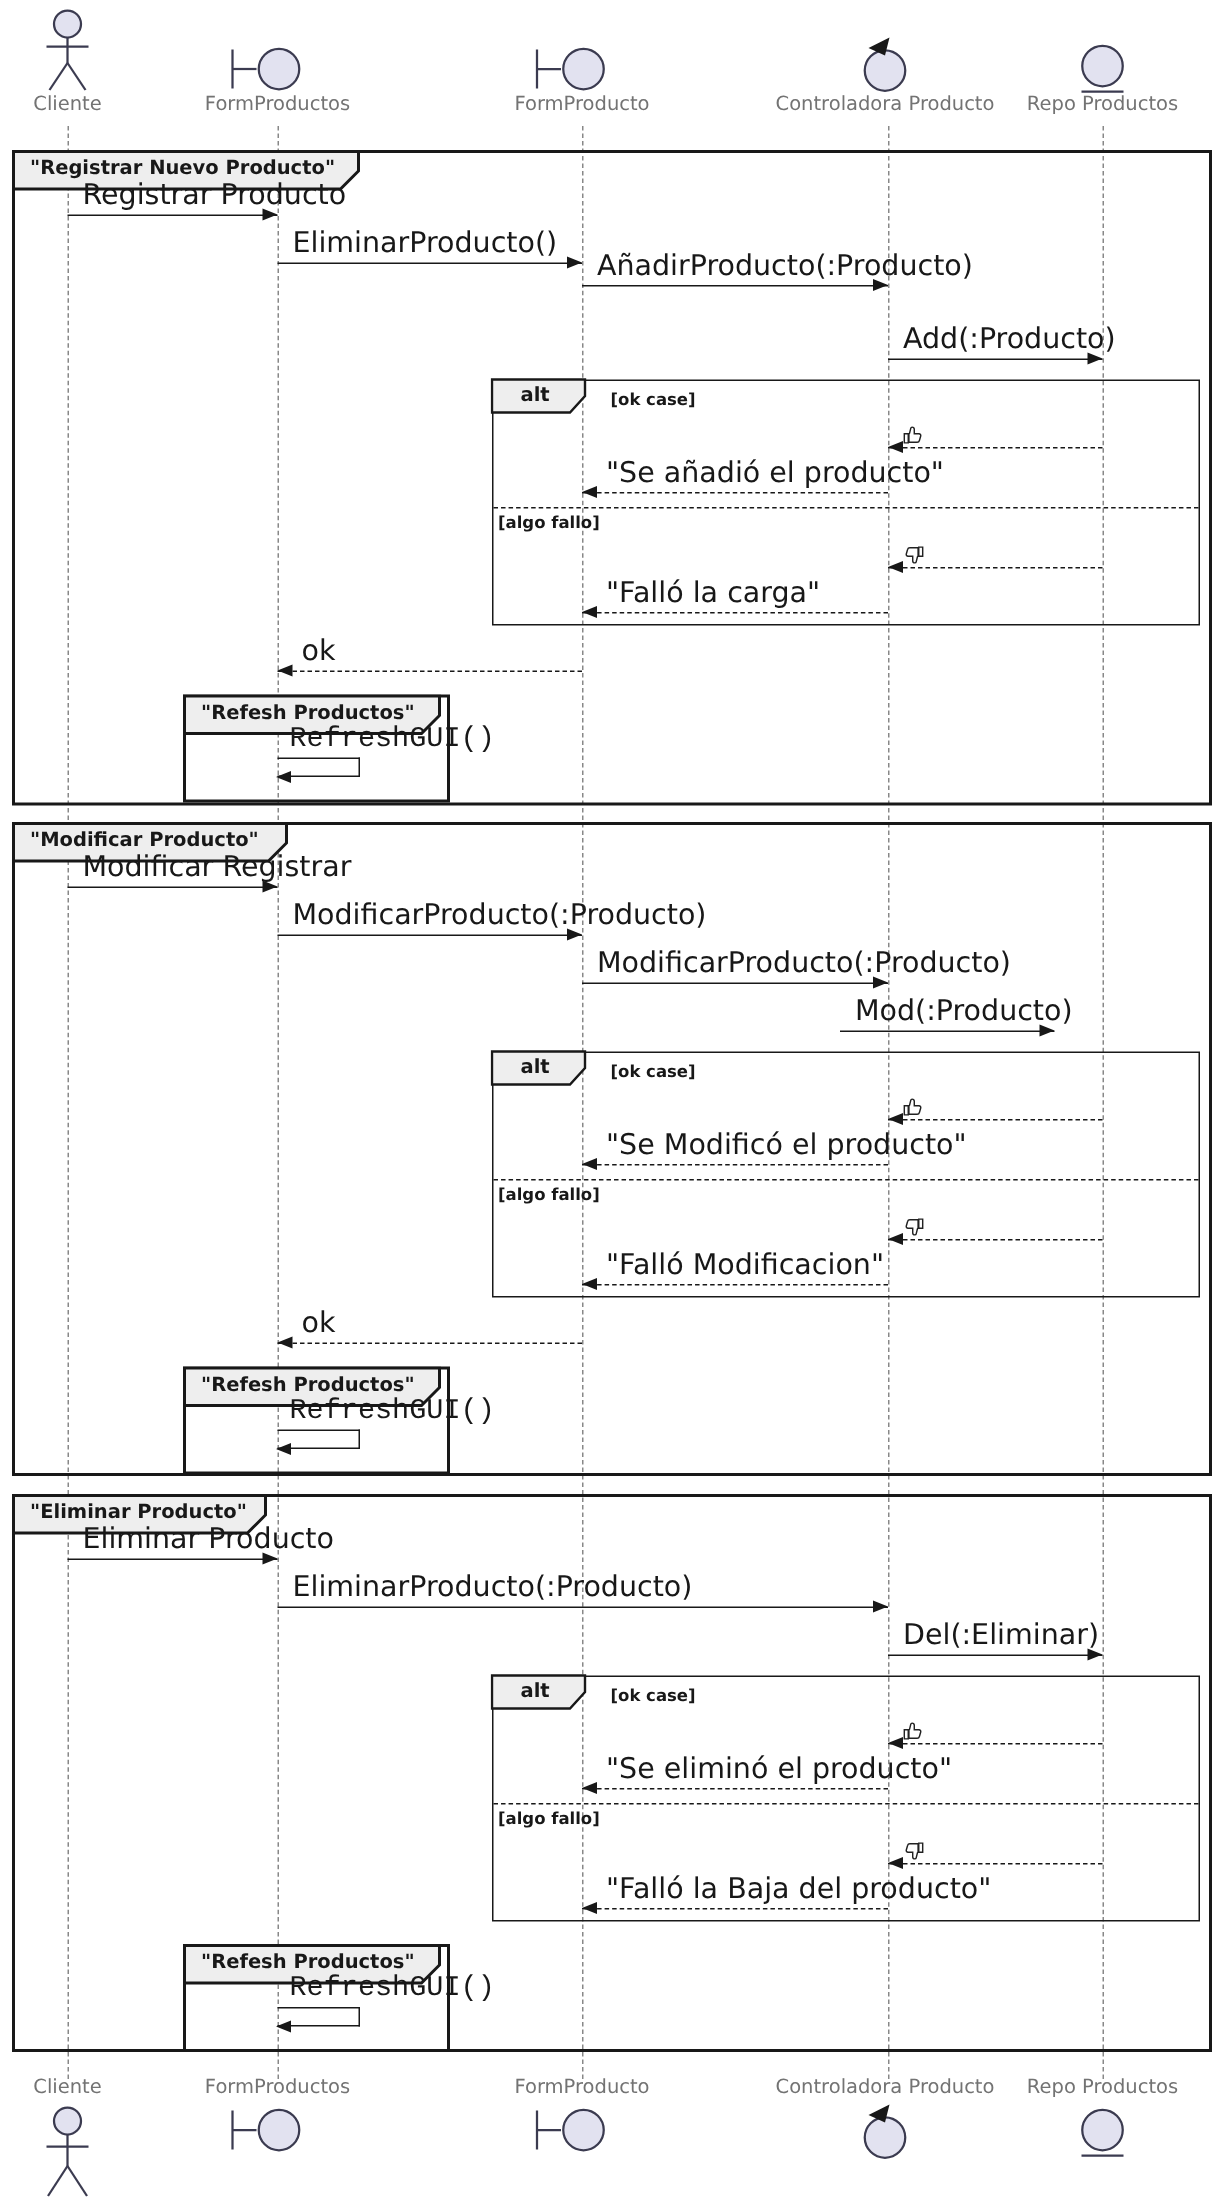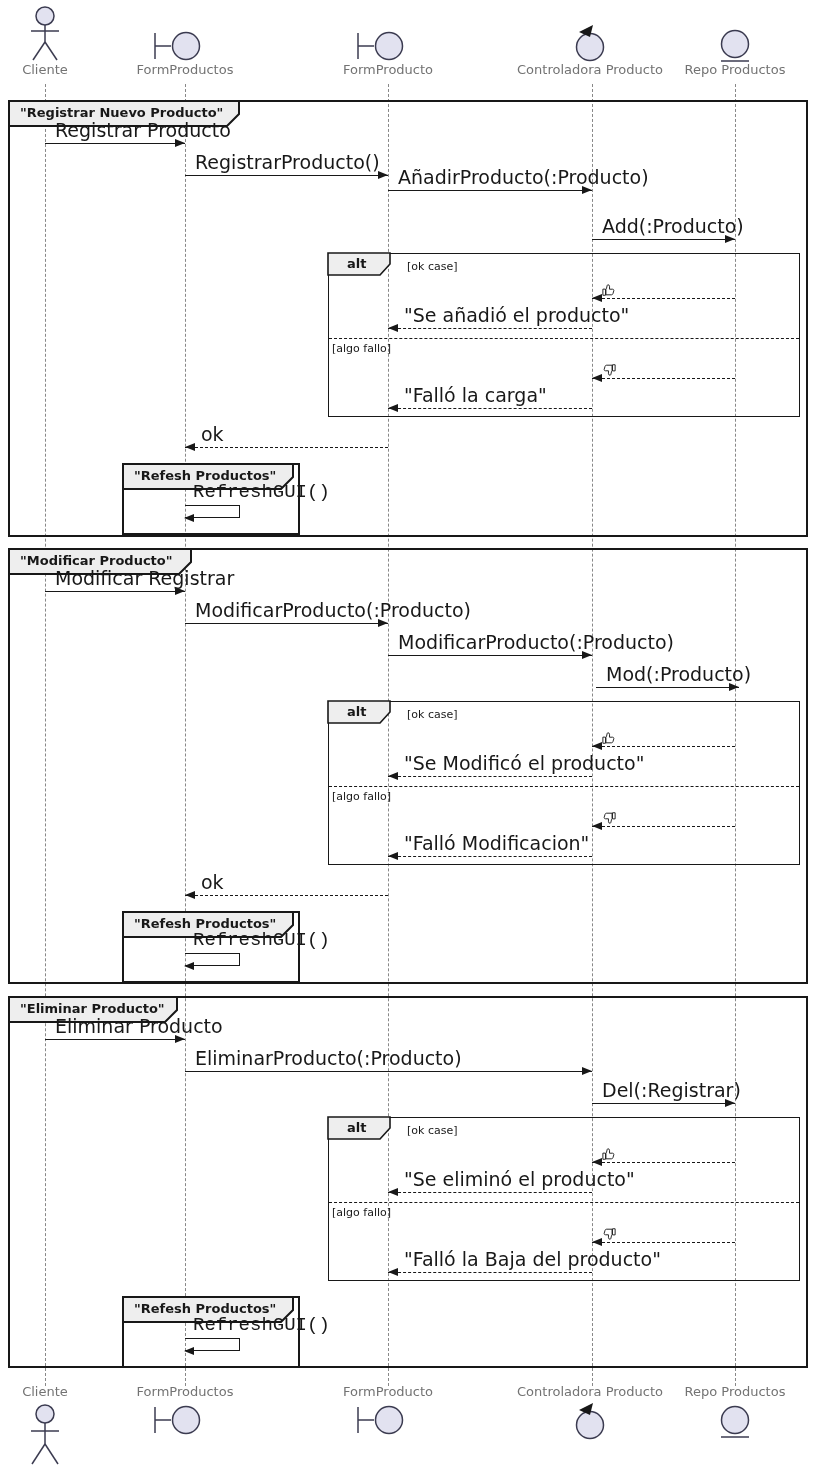--- a/index.html
+++ b/index.html
@@ -17,21 +17,21 @@
   .p-icon { position:absolute; transform:translateX(-50%); }
   
   .frame { position:absolute; border:2px solid #181818; box-sizing:border-box; z-index:1; }
   .pent  { position:absolute; top:-2px; left:-2px; }
   .pent polygon { fill:#EEEEEE; stroke:#181818; stroke-width:2; }
   .pent-alt polygon { stroke-width:1.6; }
   .frame-title { position:absolute; top:3px; left:10px; font-weight:bold;
                  font-size:13px; white-space:nowrap; z-index:2; }
   .alt-frame { position:absolute; border:1.6px solid #181818; box-sizing:border-box; z-index:1; }
   .alt-op { position:absolute; top:2px; left:18px; font-weight:bold; font-size:13px; z-index:2; }
-  .guard { position:absolute; font-weight:normal; font-size:11px; white-space:nowrap; z-index:2; }
+  .guard { position:absolute; font-weight:bold; font-size:11px; white-space:nowrap; z-index:2; }
   .alt-divider { position:absolute; left:0; right:0; border-top:1px dashed #181818; }
   
   .message { position:absolute; height:0; z-index:2; }
   .message.solid  { border-top:1px solid #181818; }
   .message.dashed { border-top:1px dashed #181818; }
   .msg-label { position:absolute; bottom:3px; left:10px; font-size:19px; white-space:nowrap; }
   .msg-label.near-head { left:16px; }
   .head { position:absolute; top:-5px; width:0; height:0;
           border-top:4.5px solid transparent; border-bottom:4.5px solid transparent; }
   .head.right { right:0;  border-left:10px solid #181818; }
@@ -104,21 +104,21 @@
       <polygon points="1,1 231,1 231,14 219,26 1,26"></polygon>
     </svg>
     <span class="frame-title">"Registrar Nuevo Producto"</span>
   </div>
 
   <div class="message solid" style="left:45px;top:143px;width:140px">
     <span class="msg-label">Registrar Producto</span>
       <span class="head right"></span>
   </div>
   <div class="message solid" style="left:185px;top:175px;width:203px">
-    <span class="msg-label">RegistrarProducto()</span>
+    <span class="msg-label">EliminarProducto()</span>
       <span class="head right"></span>
   </div>
   <div class="message solid" style="left:388px;top:190px;width:204px">
     <span class="msg-label">AñadirProducto(:Producto)</span>
       <span class="head right"></span>
   </div>
   <div class="message solid" style="left:592px;top:239px;width:143px">
     <span class="msg-label">Add(:Producto)</span>
       <span class="head right"></span>
   </div>
@@ -183,21 +183,21 @@
       <span class="head right"></span>
   </div>
   <div class="message solid" style="left:185px;top:623px;width:203px">
     <span class="msg-label">ModificarProducto(:Producto)</span>
       <span class="head right"></span>
   </div>
   <div class="message solid" style="left:388px;top:655px;width:204px">
     <span class="msg-label">ModificarProducto(:Producto)</span>
       <span class="head right"></span>
   </div>
-  <div class="message solid" style="left:596px;top:687px;width:143px">
+  <div class="message solid" style="left:560px;top:687px;width:143px">
     <span class="msg-label">Mod(:Producto)</span>
       <span class="head right"></span>
   </div>
 
   <div class="alt-frame" style="left:328px;top:701px;width:472px;height:164px">
     <svg class="pent pent-alt" style="top:-1.6px;left:-1.6px" width="66" height="26">
       <polygon points="1,1 63,1 63,12 53,23 1,23"></polygon>
     </svg>
     <span class="alt-op">alt</span>
     <span class="guard" style="left:78px;top:6px">[ok case]</span>
@@ -252,21 +252,21 @@
 
   <div class="message solid" style="left:45px;top:1039px;width:140px">
     <span class="msg-label">Eliminar Producto</span>
       <span class="head right"></span>
   </div>
   <div class="message solid" style="left:185px;top:1071px;width:407px">
     <span class="msg-label">EliminarProducto(:Producto)</span>
       <span class="head right"></span>
   </div>
   <div class="message solid" style="left:592px;top:1103px;width:143px">
-    <span class="msg-label">Del(:Registrar)</span>
+    <span class="msg-label">Del(:Eliminar)</span>
       <span class="head right"></span>
   </div>
 
   <div class="alt-frame" style="left:328px;top:1117px;width:472px;height:164px">
     <svg class="pent pent-alt" style="top:-1.6px;left:-1.6px" width="66" height="26">
       <polygon points="1,1 63,1 63,12 53,23 1,23"></polygon>
     </svg>
     <span class="alt-op">alt</span>
     <span class="guard" style="left:78px;top:6px">[ok case]</span>
     <div class="alt-divider" style="top:84px"></div>

